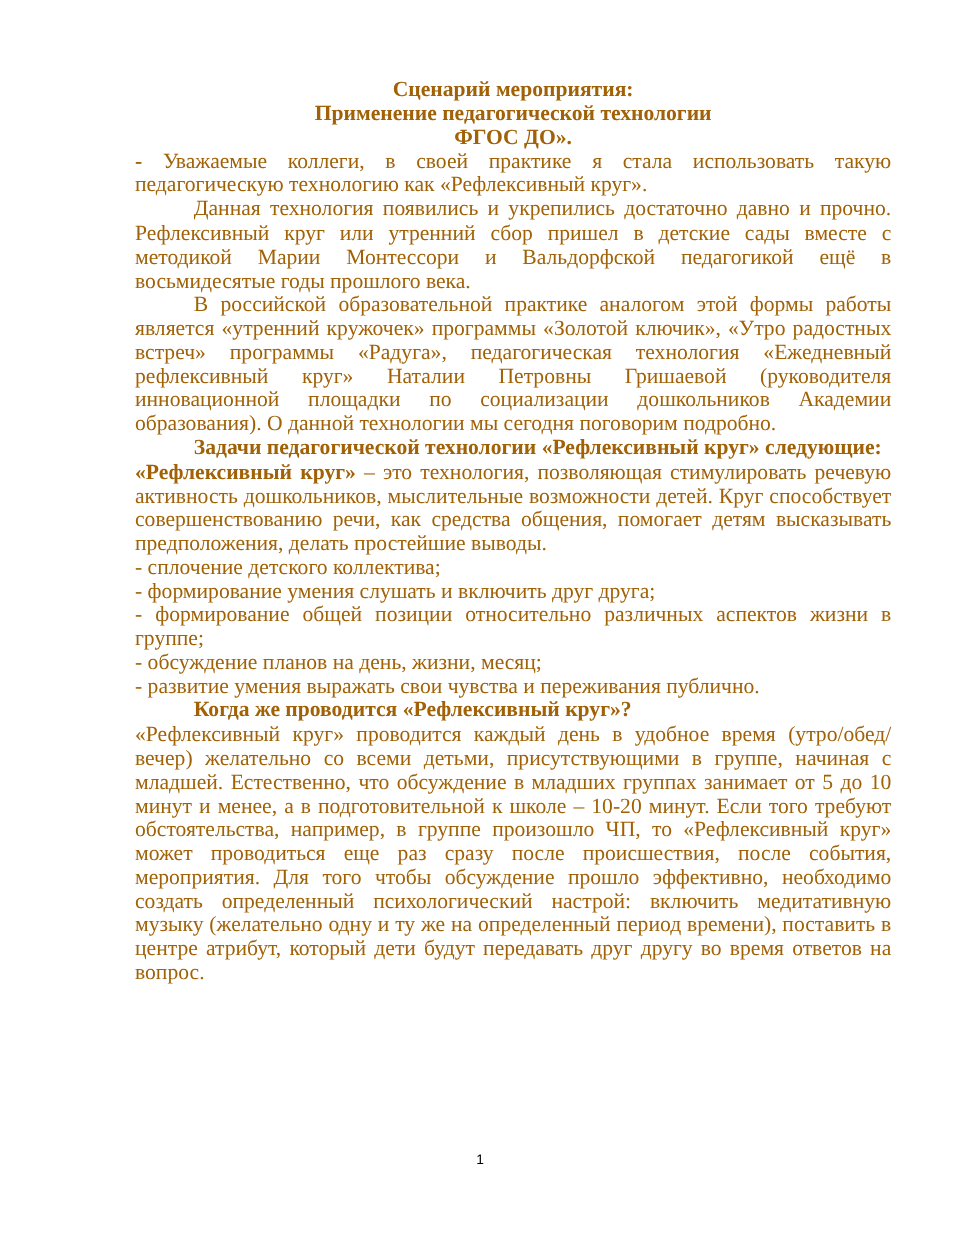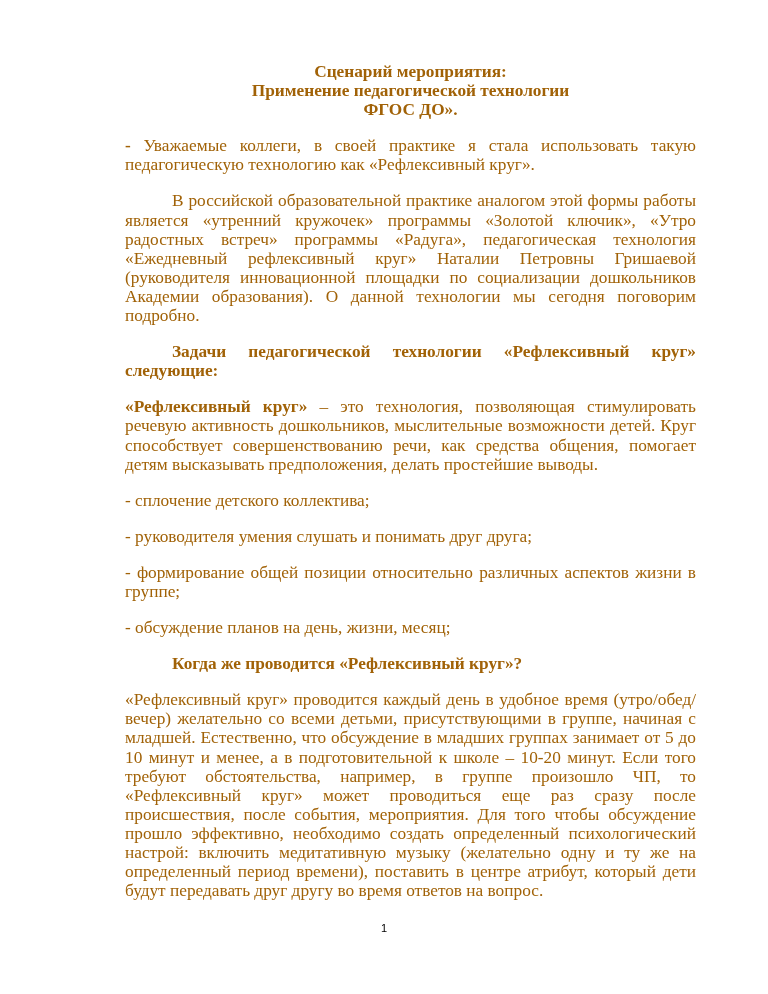--- a/index.html
+++ b/index.html
@@ -12,21 +12,21 @@
       font-family: "Liberation Serif", serif;
       font-size: 17.3px;
       line-height: 19.1px;
       color: #a16207;
     }
     .title {
       text-align: center;
       font-weight: bold;
       margin: 0;
     }
-    .p { margin: 17px; text-align: justify; text-align-last: left; }
+    .p { margin: 0; text-align: justify; text-align-last: left; }
     .indent { text-indent: 47px; }
     .b { font-weight: bold; }
     .pagenum {
       position: absolute;
       left: 0; right: 0;
       top: 922px;
       text-align: center;
       font-family: "Liberation Sans", sans-serif;
       font-size: 11px;
       color: #000;
@@ -35,29 +35,31 @@
 </head>
 <body>
 
 <div class="page">
   <p class="title">Сценарий мероприятия:</p>
   <p class="title">Применение педагогической технологии</p>
   <p class="title">ФГОС ДО».</p>
 
   <p class="p"><span class="b">-</span><span> Уважаемые коллеги, в своей практике я стала использовать такую педагогическую технологию как «Рефлексивный круг».</span></p>
 
+  <p class="p indent">Данная технология появились и укрепились достаточно давно и прочно.  Рефлексивный круг или утренний сбор пришел в детские сады вместе с методикой Марии Монтессори и Вальдорфской педагогикой ещё в восьмидесятые годы прошлого века.</p>
   <p class="p indent">В российской образовательной практике аналогом этой формы работы является «утренний кружочек» программы «Золотой ключик», «Утро радостных встреч» программы «Радуга», педагогическая технология «Ежедневный рефлексивный круг» Наталии Петровны Гришаевой (руководителя инновационной площадки по социализации дошкольников Академии образования). О данной технологии мы сегодня поговорим подробно.</p>
 
   <p class="p indent b">Задачи педагогической технологии «Рефлексивный круг» следующие:</p>
 
   <p class="p"><span class="b">«Рефлексивный круг»</span><span> – это технология, позволяющая стимулировать речевую активность дошкольников, мыслительные возможности детей. Круг способствует совершенствованию речи, как средства общения, помогает детям высказывать предположения, делать простейшие выводы.</span></p>
   <div>
     <p class="p">- сплочение детского коллектива;</p>
-    <p class="p">- руководителя умения слушать и понимать друг друга;</p>
+    <p class="p">- формирование умения слушать и включить друг друга;</p>
     <p class="p">- формирование общей позиции относительно различных аспектов жизни в группе;</p>
     <p class="p">- обсуждение планов на день, жизни, месяц;</p>
+    <p class="p">- развитие умения выражать свои чувства и переживания публично.</p>
   </div>
 
   <p class="p indent b">Когда же проводится «Рефлексивный круг»?</p>
   <p class="p">«Рефлексивный круг» проводится каждый день в удобное время (утро/обед/вечер) желательно со всеми детьми, присутствующими в группе, начиная с младшей. Естественно, что обсуждение в младших группах занимает от 5 до 10 минут и менее, а в подготовительной к школе – 10-20 минут. Если того требуют обстоятельства, например, в группе произошло ЧП, то «Рефлексивный круг» может проводиться еще раз сразу после происшествия, после события, мероприятия. Для того чтобы обсуждение прошло эффективно, необходимо создать определенный психологический настрой: включить медитативную музыку (желательно одну и ту же на определенный период времени), поставить в центре атрибут, который дети будут передавать друг другу во время ответов на вопрос.</p>
 </div>
 
 <div class="pagenum">1</div>
 
 </body></html>

